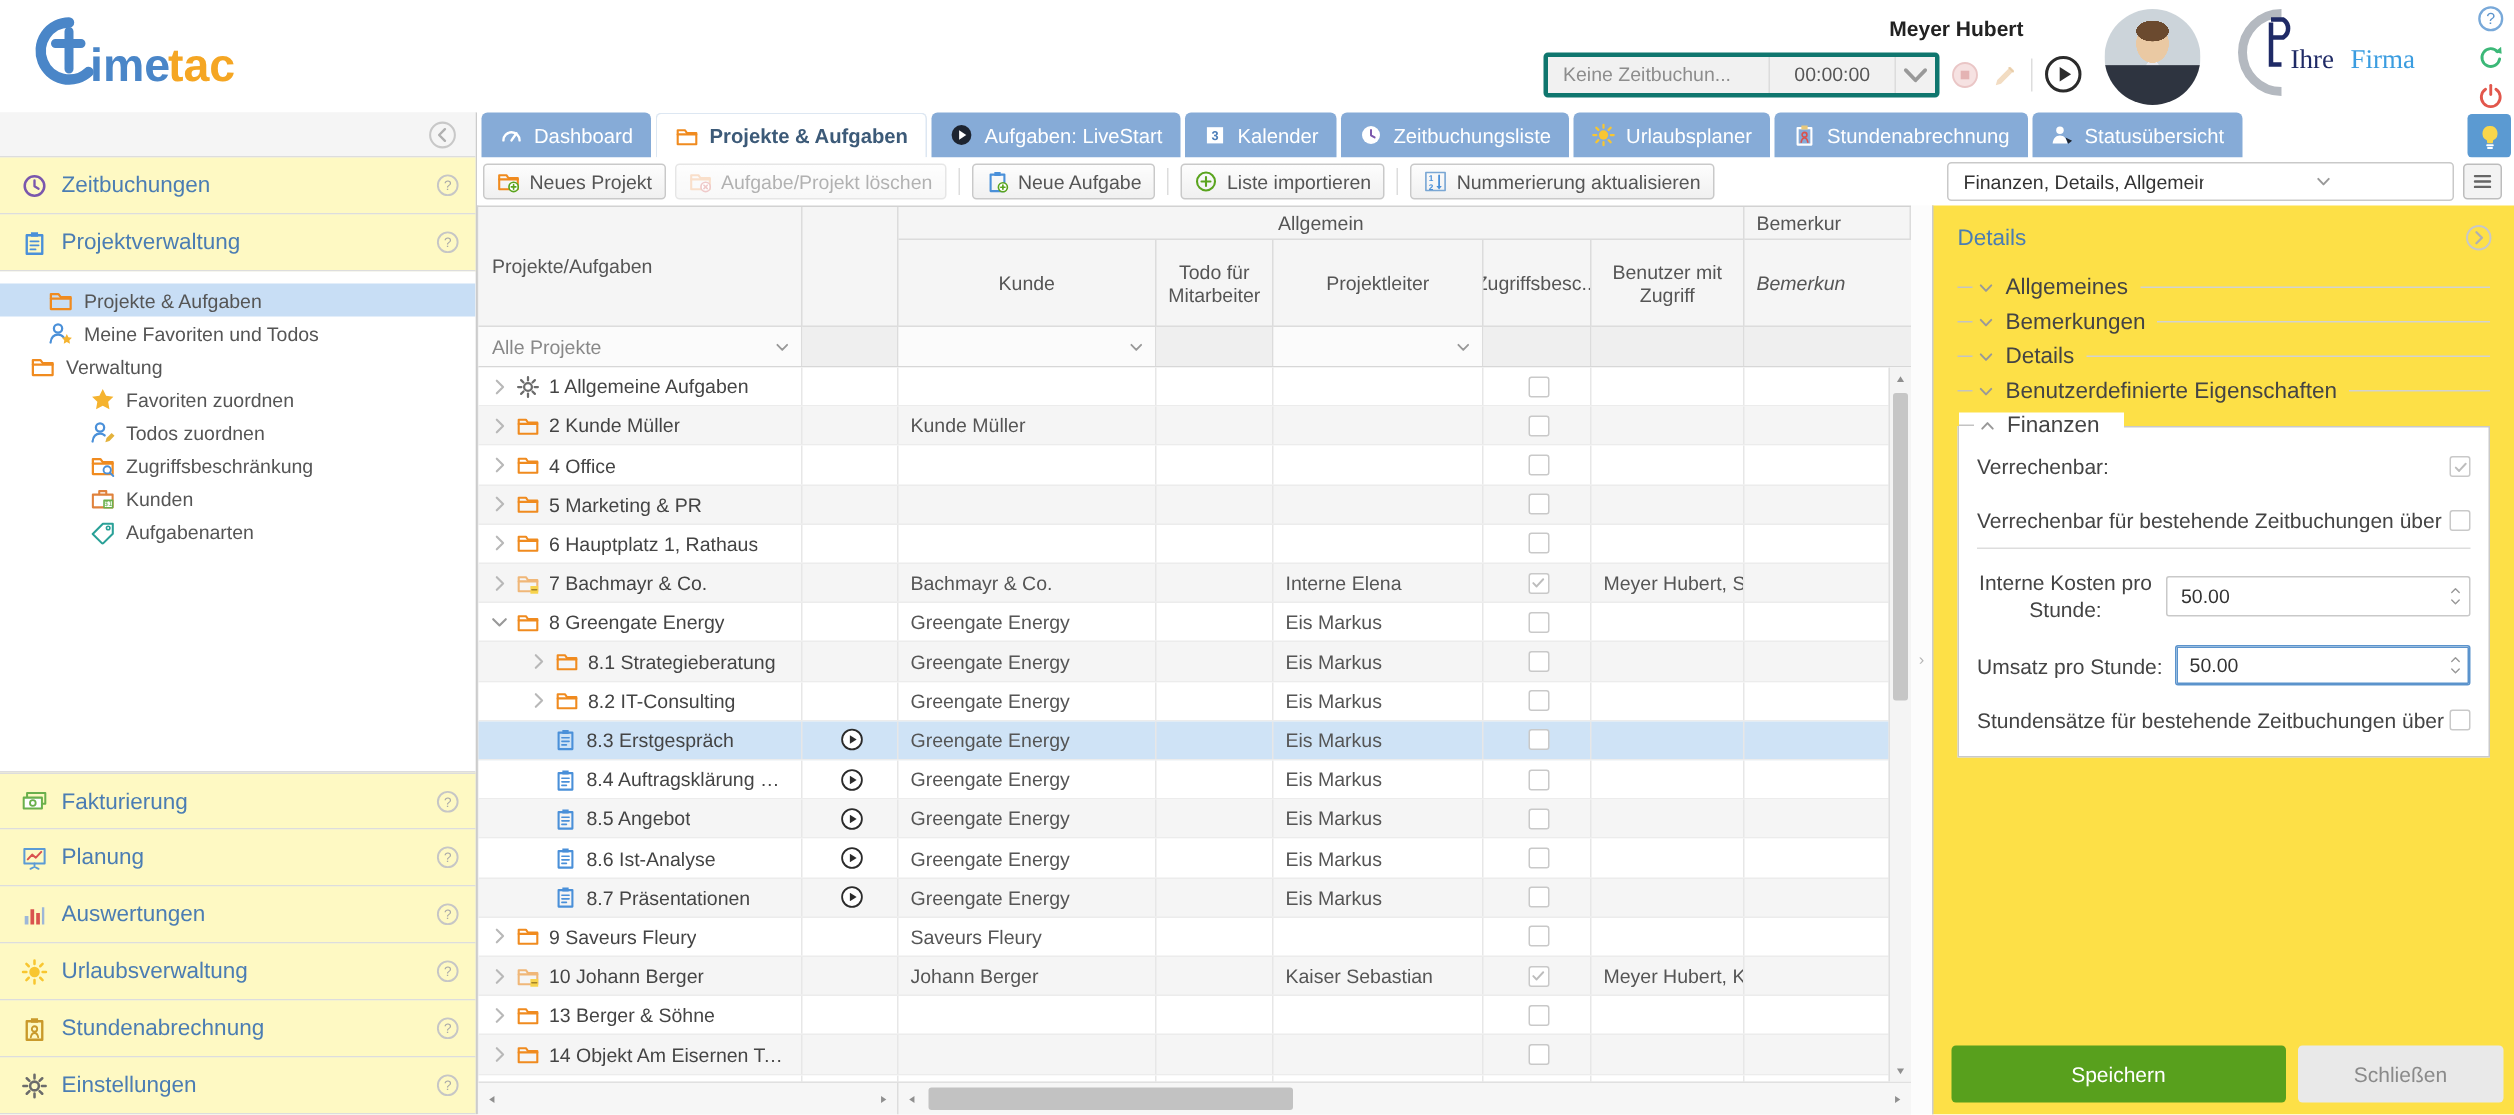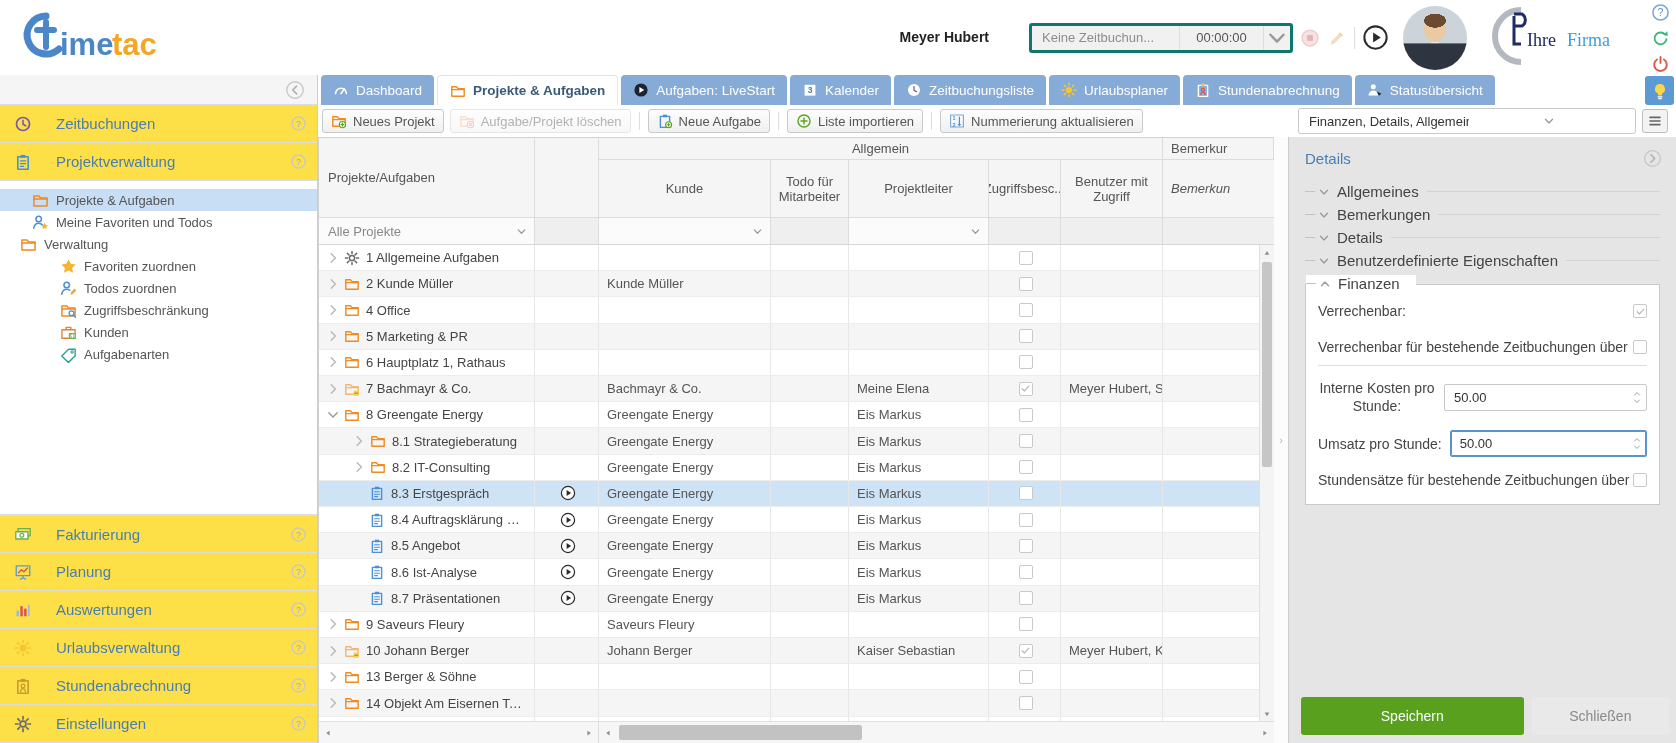--- a/index.html
+++ b/index.html
@@ -4,21 +4,21 @@
 <style>
   * { margin:0; padding:0; box-sizing:border-box; }
   html,body { width:1676px; height:743px; overflow:hidden; background:#fff;
     font-family:"Liberation Sans", sans-serif; }
   .app { width:1676px; height:743px; display:flex; flex-direction:column; }
 
   
   .topbar { height:75px; display:flex; align-items:center; flex:none; background:#fff; }
   .logo-area { width:318px; flex:none; padding-left:16px; }
   .top-right { flex:1; display:flex; align-items:center; justify-content:flex-end; gap:14px; padding-right:6px; }
-  .tracker-col { display:flex; flex-direction:row; align-items:flex-end; }
+  .tracker-col { display:flex; flex-direction:column; align-items:flex-end; }
   .user-name { font-size:14px; font-weight:bold; color:#222; margin-bottom:8px; margin-right:40px; }
   .tracker-row { display:flex; align-items:center; gap:7px; }
   .tracker-field { display:flex; align-items:center; height:30px; border:3px solid #0f766e; border-radius:3px; background:#f1f1f1; overflow:hidden; }
   .tf-status { width:148px; padding:0 10px; font-size:13px; color:#8d8d8d; white-space:nowrap; overflow:hidden; border-right:1px solid #dcdcdc; line-height:28px;}
   .tf-time { width:84px; text-align:center; font-size:13px; color:#555; border-right:1px solid #dcdcdc; line-height:28px;}
   .tf-chev { width:26px; display:flex; align-items:center; justify-content:center; }
   .tr-icon { width:20px; height:20px; display:inline-block; }
   .tr-sep { width:1px; height:22px; background:#ddd; }
   .play-big { width:27px; height:27px; display:inline-block; }
   .avatar { width:64px; height:64px; border-radius:50%; flex:none;
@@ -35,21 +35,21 @@
   .icon { display:inline-block; line-height:0; flex:none; }
   .icon svg { width:100%; height:100%; display:block; }
 
   
   .body-row { flex:1; display:flex; min-height:0; }
 
   
   .sidebar { width:318px; flex:none; border-right:1px solid #ccc; display:flex; flex-direction:column; background:#f4f4f4; }
   .side-top { height:30px; flex:none; background:#f5f5f5; border-bottom:1px solid #ddd; display:flex; align-items:center; justify-content:flex-end; padding-right:12px; }
   .side-top .icon { width:20px; height:20px; }
-  .side-section { height:38px; flex:none; display:flex; align-items:center; padding:0 10px 0 14px; border-bottom:1px solid #ddd; background:#fde047;gap:15px; }
+  .side-section { height:38px; flex:none; display:flex; align-items:center; padding:0 10px 0 14px; border-bottom:1px solid #ddd; background:#fef9c3; }
   .side-section .sec-icon { width:18px; height:18px; margin-right:9px; }
   .sec-label { flex:1; font-size:15px; color:#4b7db3; white-space:nowrap; overflow:hidden; }
   .help-icon { width:17px; height:17px; }
   .side-menu { flex:1; min-height:0; background:#fff; border-bottom:1px solid #ddd; padding-top:8px; overflow:hidden; }
   .menu-item { height:22px; display:flex; align-items:center; font-size:13px; color:#555; cursor:default; white-space:nowrap; }
   .menu-item .icon { width:17px; height:17px; margin-right:7px; }
   .menu-item.ind0 { padding-left:20px; }
   .menu-item.ind1 { padding-left:32px; }
   .menu-item.ind2 { padding-left:60px; }
   .menu-item.selected { background:#c8def5; }
@@ -121,21 +121,21 @@
   .hs-right { flex:1; display:flex; align-items:center; }
   .hs-arrow { width:18px; height:100%; display:flex; align-items:center; justify-content:center; flex:none; }
   .hs-arrow svg { width:10px; height:10px; }
   .hs-track { flex:1; height:100%; position:relative; }
   .hs-thumb { position:absolute; left:2px; top:3px; bottom:3px; width:38%; background:#c2c2c2; border-radius:2px; }
 
   
   .splitter { width:14px; flex:none; background:#fcfcfc; display:flex; align-items:center; justify-content:center; color:#b5b5b5; font-size:11px; }
 
   
-  .details { width:388px; flex:none; border-left:1px solid #ccc; background:#e5e5e5; position:relative; padding-top:12px; overflow:hidden; }
+  .details { width:388px; flex:none; border-left:1px solid #ccc; background:#fde047; position:relative; padding-top:12px; overflow:hidden; }
   .det-head { display:flex; align-items:center; padding:0 14px 12px 16px; }
   .det-title { flex:1; font-size:15px; color:#4b7db3; }
   .det-head .icon { width:19px; height:19px; }
   .acc-row { height:23px; display:flex; align-items:center; padding:0 16px; }
   .acc-dash { width:10px; height:1px; background:#c3c3c3; flex:none; }
   .acc-chev { width:14px; height:14px; margin:0 2px; }
   .acc-label { font-size:15px; color:#444; margin:0 8px 0 4px; white-space:nowrap; }
   .acc-line { flex:1; height:1px; background:#d2d2d2; }
   .fin-box { margin:12px 16px 0 16px; border:1px solid #c9c9c9; position:relative; padding:18px 12px 14px 12px; background:#fff; }
   .fin-legend { position:absolute; top:-10px; left:0; display:flex; align-items:center; background:#fff; padding-right:8px; }
@@ -806,21 +806,21 @@
                       <path d="M1.8 6.6 h12.4" fill="none" stroke="#f0b778" stroke-width="1.4" stroke-linecap="round" stroke-linejoin="round"></path>
                       <path d="M9.6 9.6h5.2v5.2H9.6z" fill="#f7d34d"></path>
                       <path d="M10.6 12.2h3.2" fill="none" stroke="#a3832a" stroke-width="1" stroke-linecap="round" stroke-linejoin="round"></path>
                     </svg>
                   </span>
                   <span class="tlabel">7 Bachmayr &amp; Co.</span>
                 </div>
                 <div class="cell action"></div>
                 <div class="cell val">Bachmayr &amp; Co.</div>
                 <div class="cell val"></div>
-                <div class="cell val">Meine Elena</div>
+                <div class="cell val">Interne Elena</div>
                 <div class="cell zug">
                   <span class="cb checked">
                     <svg viewBox="0 0 16 16" xmlns="http://www.w3.org/2000/svg">
                       <path d="M3.2 8.4 L6.4 11.6 L12.8 4.6" fill="none" stroke="#bdbdbd" stroke-width="1.9" stroke-linecap="round" stroke-linejoin="round"></path>
                     </svg>
                   </span>
                 </div>
                 <div class="cell val">Meyer Hubert, S...</div>
                 <div class="cell val" style="border-right: none;"></div>
               </div>

